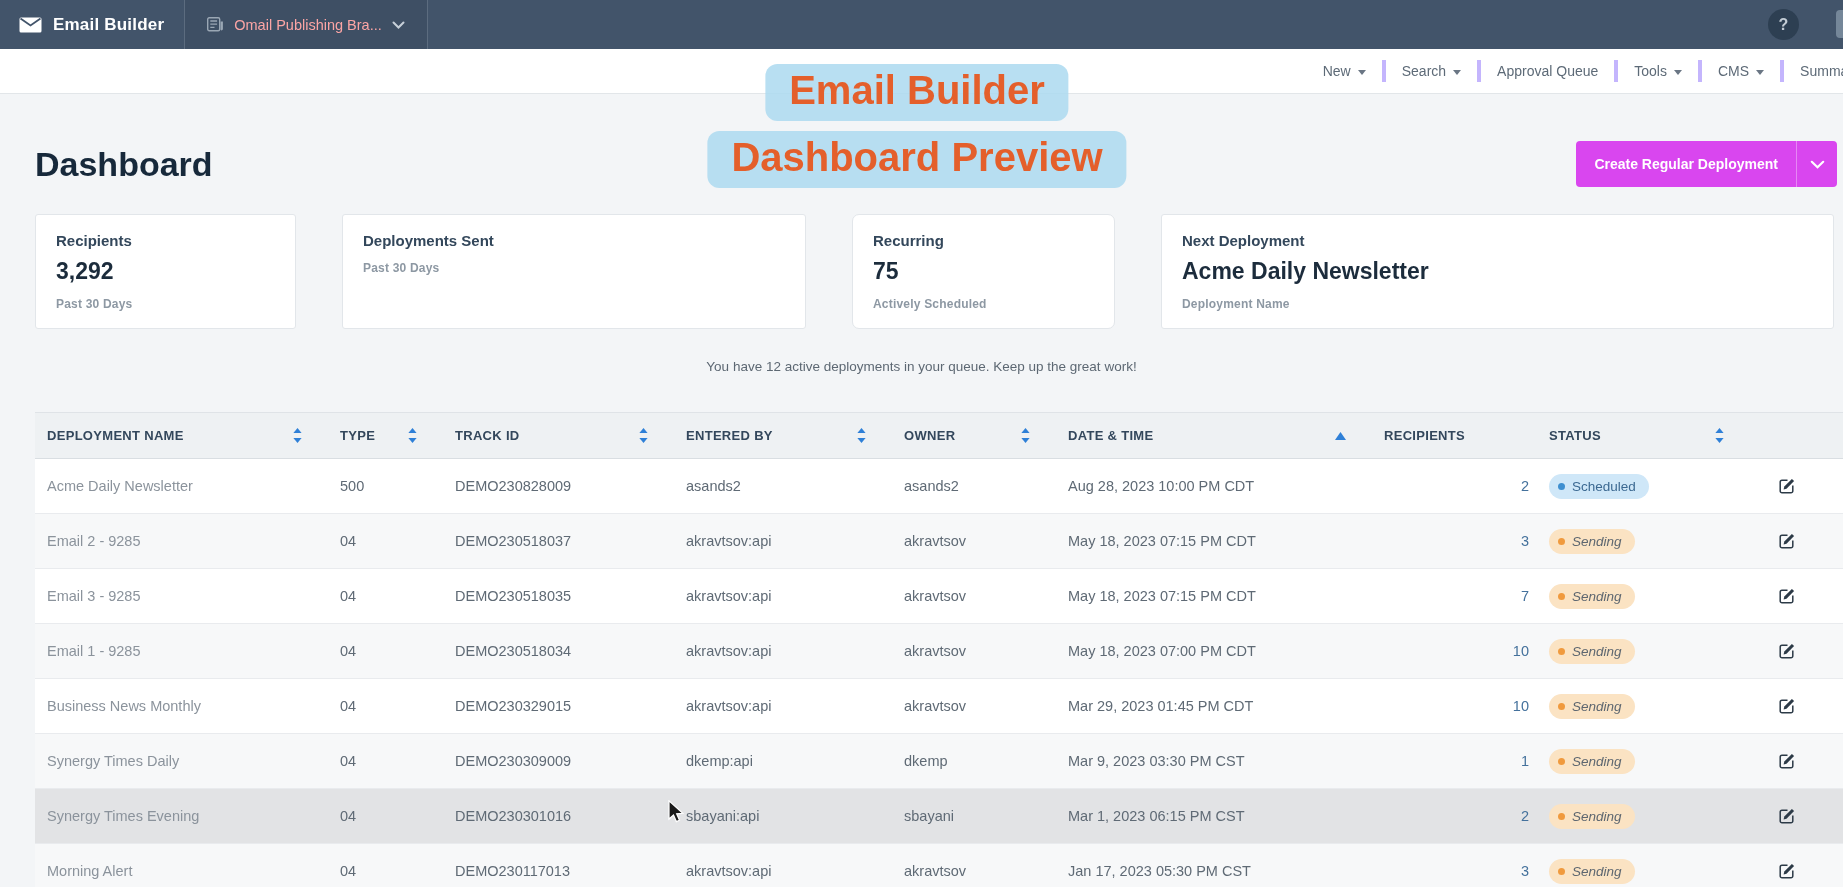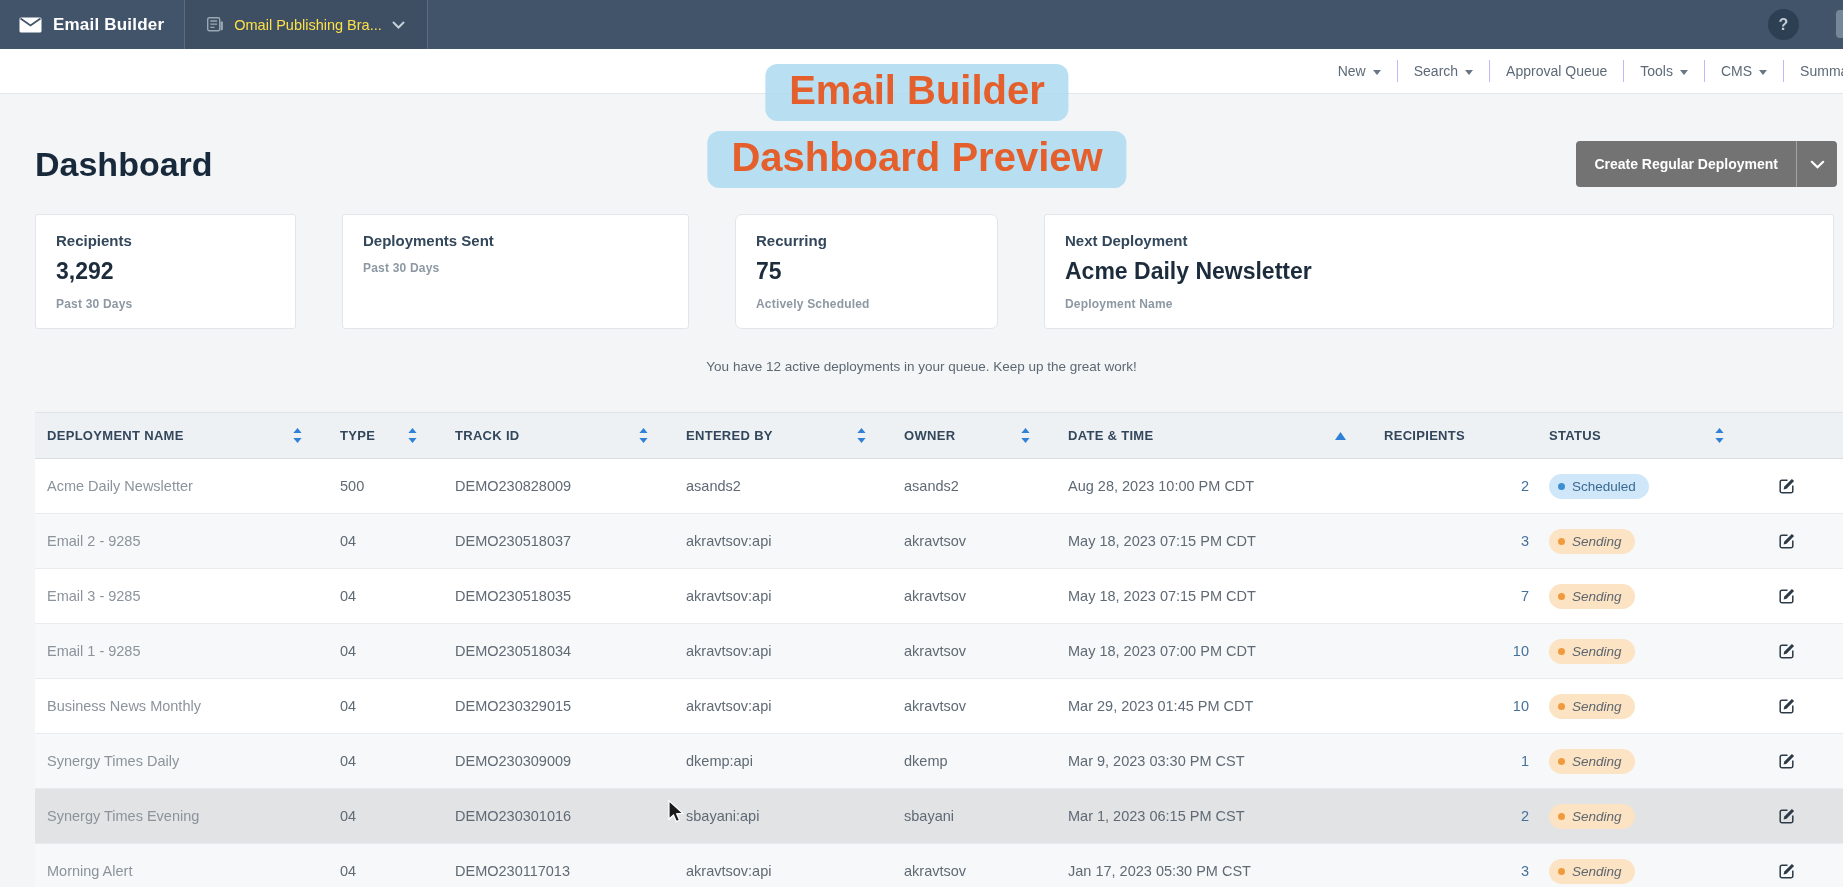--- a/index.html
+++ b/index.html
@@ -15,21 +15,21 @@
     height: 49px; background: #42546a; display: flex; align-items: center;
     position: relative; color: #fff;
   }
   .mail-icon { margin-left: 19px; display: flex; align-items: center; }
   .app-title { font-size: 17px; font-weight: bold; margin-left: 11px; letter-spacing: .2px; }
   .tb-divider { width: 1px; height: 49px; background: rgba(255,255,255,.14); margin-left: 20px; }
   .brand {
     display: flex; align-items: center; gap: 10px; height: 49px;
     padding: 0 22px; cursor: pointer; background: rgba(0,0,0,.05);
   }
-  .brand-label { color: #fde047; font-size: 14.5px; }
+  .brand-label { color: #fca5a5; font-size: 14.5px; }
   .help-btn {
     position: absolute; right: 44px; top: 9px; width: 31px; height: 31px;
     border-radius: 50%; background: #2d3f52; color: #c3ccd5;
     font-size: 16px; font-weight: bold; display: flex; align-items: center;
     justify-content: center; cursor: pointer;
   }
   .edge-sliver {
     position: absolute; right: 0; top: 10px; width: 7px; height: 28px;
     background: #8b9dae; border-radius: 4px 0 0 4px; opacity: .7;
   }
@@ -37,50 +37,50 @@
   
   .navbar {
     height: 45px; background: #fff; border-bottom: 1px solid #e2e6e9;
     display: flex; align-items: center; justify-content: flex-end; overflow: hidden;
   }
   .nav-list { display: flex; align-items: center; transform: translateX(26px); }
   .nav-item {
     display: flex; align-items: center; gap: 7px; padding: 0 16px;
     height: 22px; font-size: 14px; color: #5d6a77; cursor: pointer; white-space: nowrap;
   }
-  .nav-item + .nav-item { border-left: 1px solid #c4b5fd; }
+  .nav-item + .nav-item { border-left: 4px solid #c4b5fd; }
   .caret {
     width: 0; height: 0; border-left: 4px solid transparent;
     border-right: 4px solid transparent; border-top: 5px solid #6a7684; margin-top: 2px;
   }
 
   
   main { padding: 0 35px; position: relative; }
   .page-head {
     display: flex; justify-content: space-between; align-items: center;
     margin-top: 46px; height: 48px; margin-right: -29px;
   }
   h1.page-title { font-size: 34px; font-weight: bold; color: #17293b; }
   .create-btn {
-    display: flex; background: #737373; border-radius: 4px; height: 46px;
+    display: flex; background: #d946ef; border-radius: 4px; height: 46px;
     color: #fff; cursor: pointer; overflow: hidden;
   }
   .create-main { padding: 0 18px; display: flex; align-items: center; font-size: 14px; font-weight: bold; }
   .create-caret {
     width: 41px; border-left: 1px solid rgba(255,255,255,.35);
     display: flex; align-items: center; justify-content: center;
   }
 
   
   .stats-row { display: flex; gap: 46px; margin-top: 26px; margin-right: -26px; }
   .stat-card {
     background: #fff; border: 1px solid #e2e6ea; border-radius: 3px;
     height: 115px; padding: 17px 20px;
   }
-  .card-0 { width: 261px; } .card-1 { width: 347px; } .card-2 { width: 263px; border-radius: 7px; } .card-3 { flex: 1; }
+  .card-0 { width: 261px; } .card-1 { width: 464px; } .card-2 { width: 263px; border-radius: 7px; } .card-3 { flex: 1; }
   .stat-label { font-size: 15px; font-weight: bold; color: #33475b; }
   .stat-value { font-size: 23px; font-weight: bold; color: #1c2c3c; margin-top: 9px; white-space: nowrap; }
   .stat-sub { font-size: 12px; font-weight: bold; color: #8d98a3; margin-top: 12px; letter-spacing: .2px; }
 
   
   .queue-msg { margin-top: 30px; text-align: center; font-size: 13.5px; color: #5d6873; }
 
   
   .table-wrap { margin-top: 38px; margin-right: -35px; background: #fff; }
   .thead, .row {

